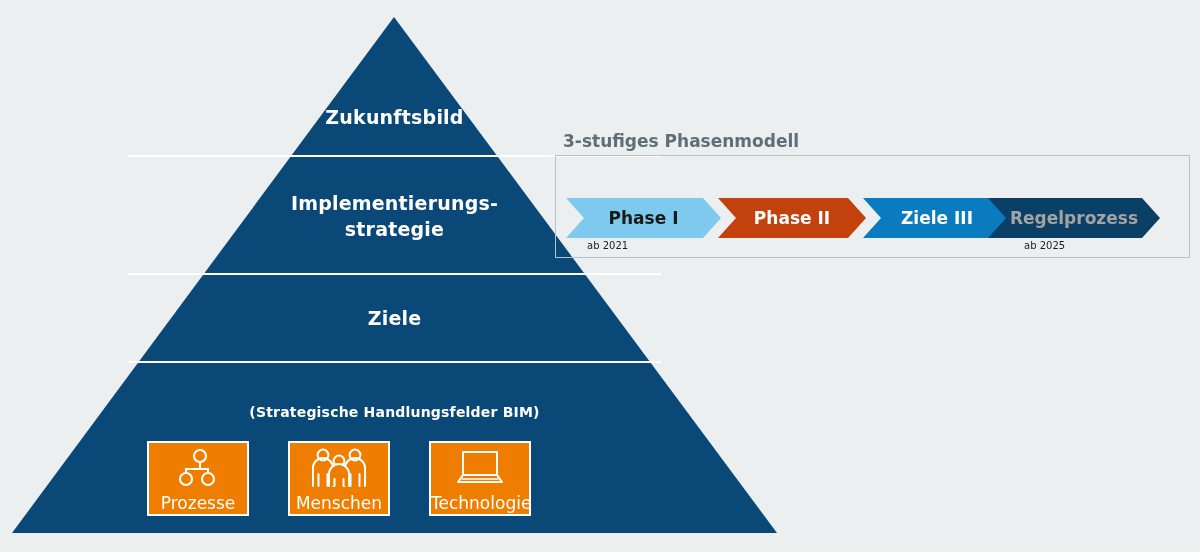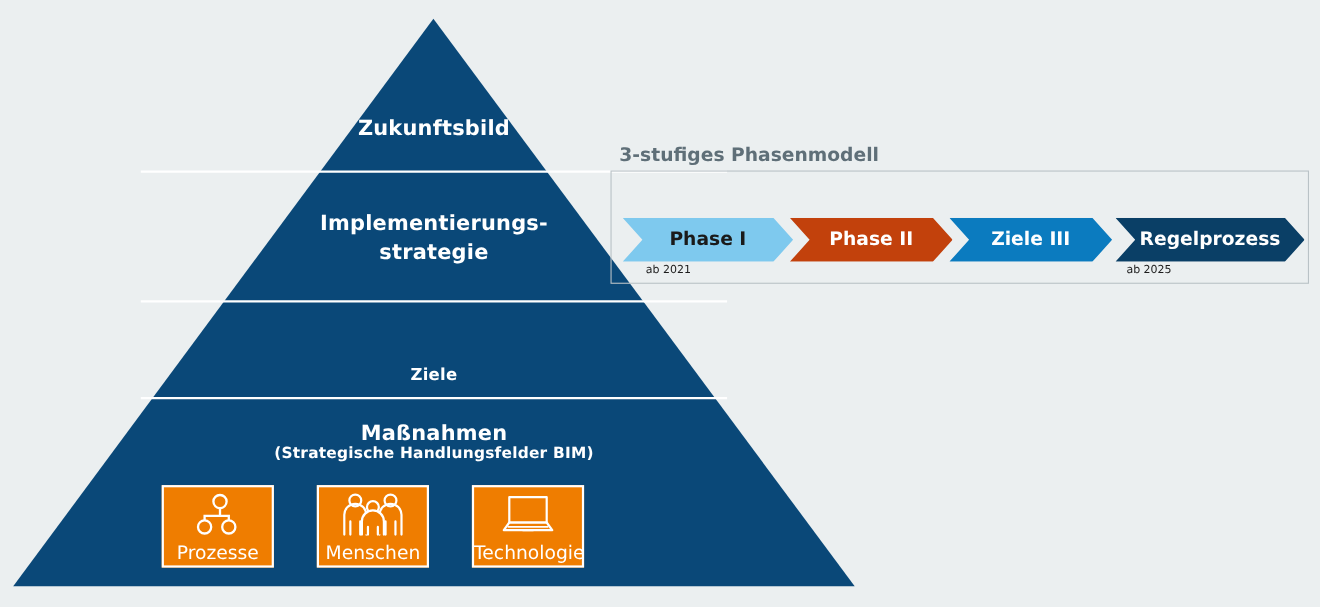--- a/index.html
+++ b/index.html
@@ -13,21 +13,21 @@
 
   
   .pyramid-svg{position:absolute;left:0;top:0;width:1200px;height:552px;}
 
   .pyr-label{
     position:absolute;color:#ffffff;text-align:center;
     font-weight:bold;letter-spacing:.2px;white-space:nowrap;
   }
   #lbl-zukunftsbild{left:0;width:789px;top:106px;font-size:19px;}
   #lbl-implementierung{left:0;width:789px;top:190px;font-size:19px;line-height:26px;}
-  #lbl-ziele{left:0;width:789px;top:307px;font-size:15px;margin-top:24px;}
+  #lbl-ziele{left:0;width:789px;top:307px;font-size:19px;}
   #lbl-massnahmen{left:0;width:789px;top:383px;font-size:19px;}
   #lbl-massnahmen-sub{left:0;width:789px;top:404px;font-size:14px;font-weight:bold;}
 
   
   .tiles{position:absolute;left:131px;top:441px;width:526px;height:75px;
          display:flex;gap:39px;padding-left:16px;}
   .tile{
     width:102px;height:75px;background:#ef7d00;
     border:2px solid #ffffff;box-sizing:border-box;
     position:relative;
@@ -52,21 +52,21 @@
   .arrows{position:absolute;left:566px;top:198px;height:40px;}
   .arrow{
     position:absolute;top:0;height:40px;
     display:flex;align-items:center;justify-content:center;
     font-size:17px;font-weight:bold;white-space:nowrap;
     clip-path:polygon(0 0, calc(100% - 18px) 0, 100% 50%, calc(100% - 18px) 100%, 0 100%, 18px 50%);
   }
   #arrow-0{left:0px;  width:155px;background:#7ec9ee;color:#1a1a1a;}
   #arrow-1{left:152px;width:148px;background:#c2410c;color:#ffffff;}
   #arrow-2{left:297px;width:148px;background:#0b7bbf;color:#ffffff;}
-  #arrow-3{left:448px;width:172px;background:#0a3f66;color:#ffffff;}
+  #arrow-3{left:422px;width:172px;background:#0a3f66;color:#a3a3a3;}
   .arrow-note{
     position:absolute;top:240px;font-size:10px;color:#1c1c1c;white-space:nowrap;
   }
   #note-0{left:587px;}
   #note-1{left:1024px;}
 </style>
 </head>
 <body>
 
 <div id="stage">
@@ -80,21 +80,20 @@
 
   <div class="pyr-label" id="lbl-zukunftsbild">Zukunftsbild</div>
 
   <div class="pyr-label" id="lbl-implementierung">
     <div>Implementierungs-</div>
     <div>strategie</div>
   </div>
 
   <div class="pyr-label" id="lbl-ziele">Ziele</div>
 
-  <div class="pyr-label" id="lbl-massnahmen">Maßnahmen</div>
 
   <div class="pyr-label" id="lbl-massnahmen-sub">(Strategische Handlungsfelder BIM)</div>
 
   <div class="tiles">
 
     <div class="tile">
       <div class="tile-icon">
         <svg width="46" height="40" viewBox="0 0 46 40" fill="none" stroke="#ffffff" stroke-width="2.1">
           <circle cx="25" cy="8" r="6"></circle>
           <circle cx="11" cy="31" r="6"></circle>

